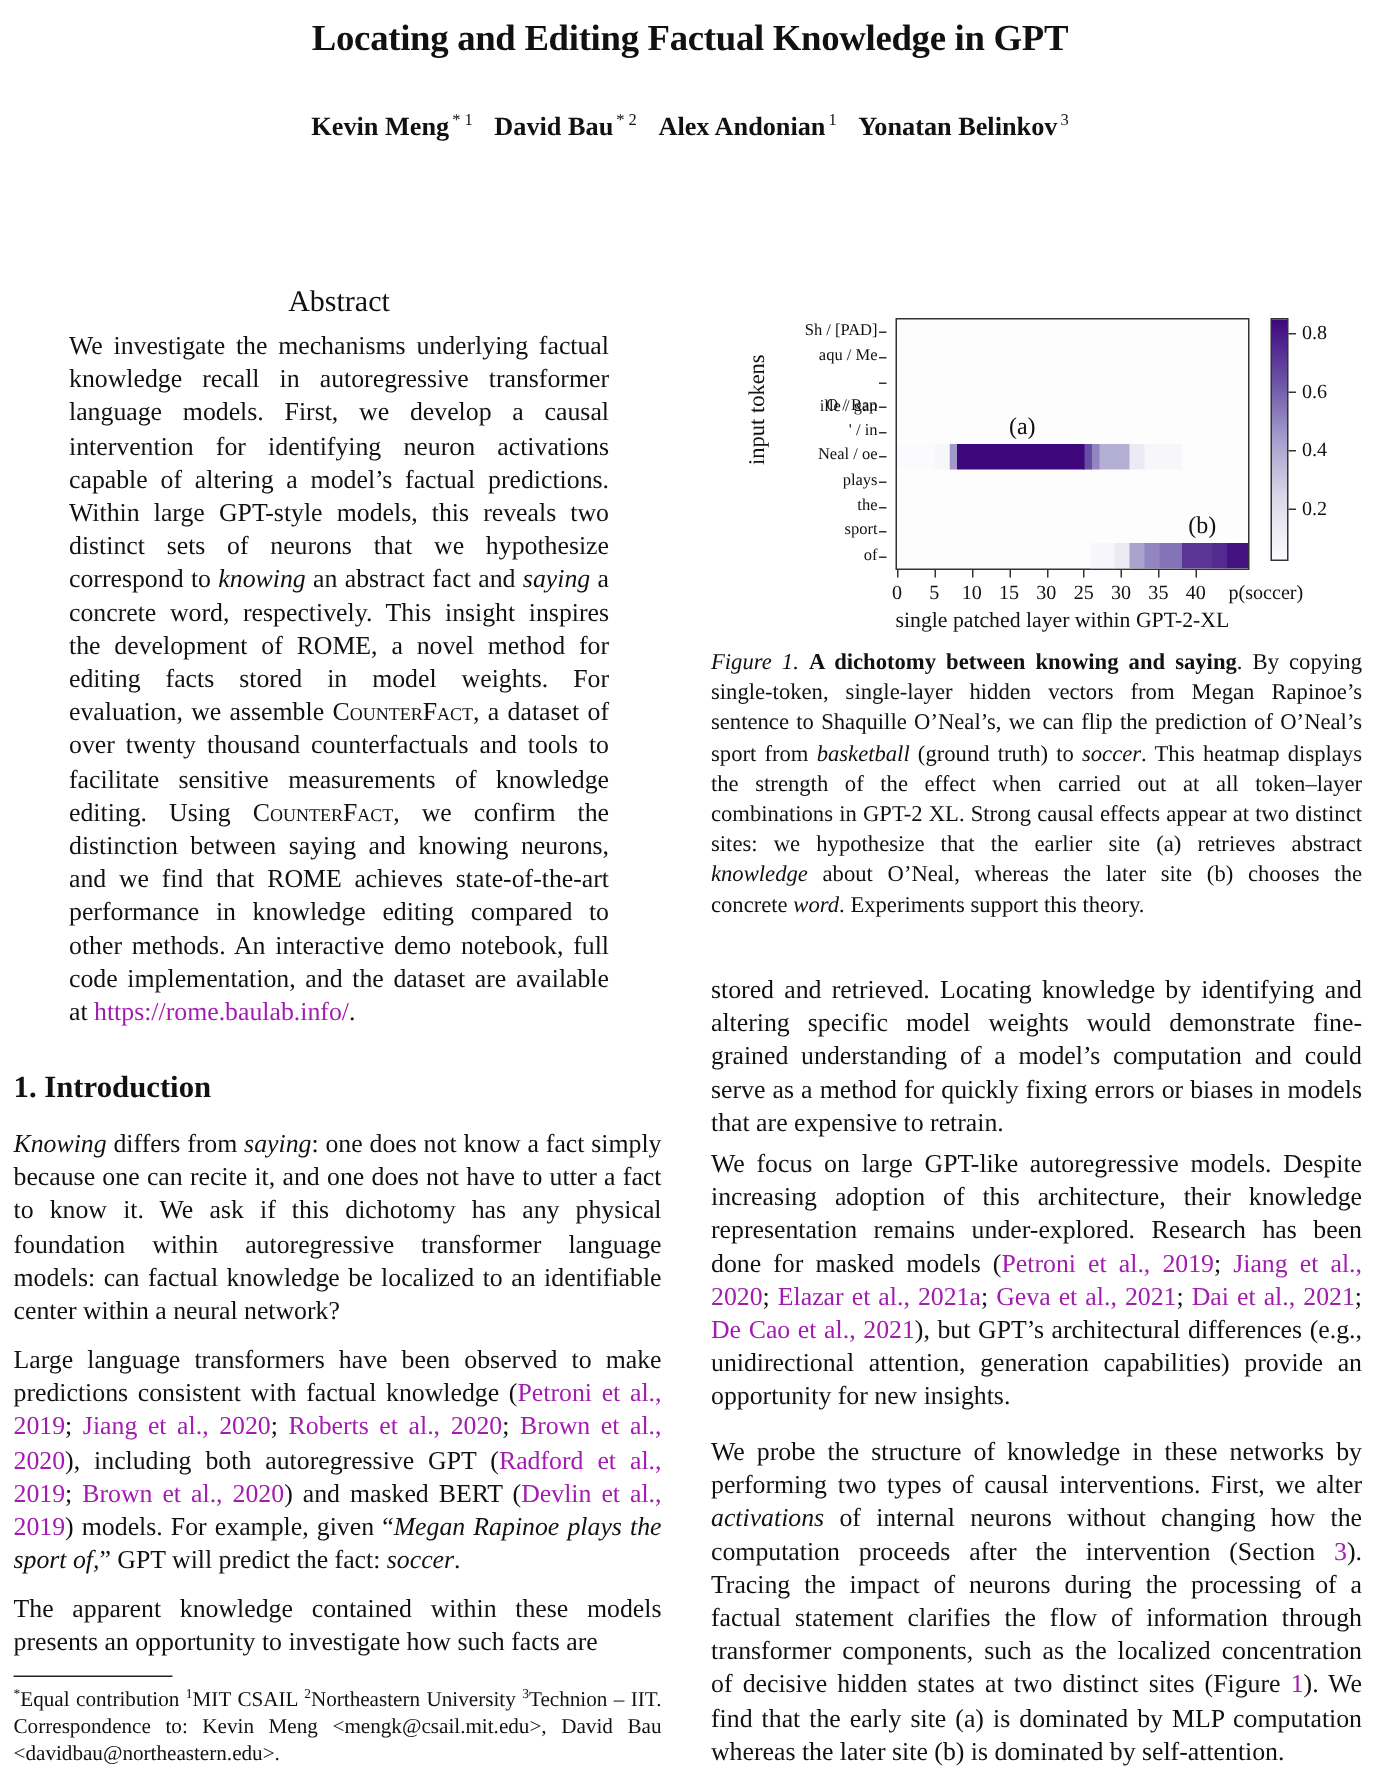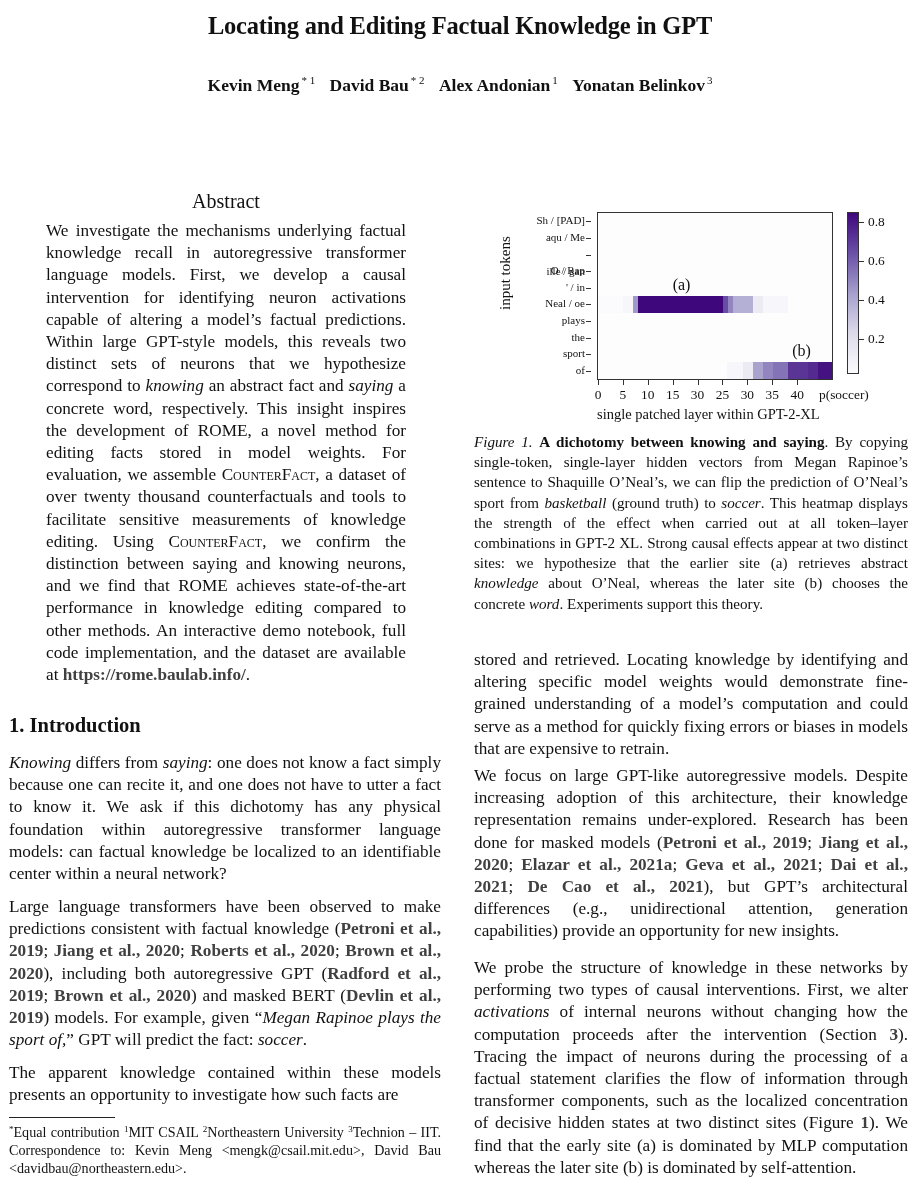--- a/index.html
+++ b/index.html
@@ -9,21 +9,21 @@
   .authors { position: absolute; left: 0; width: 920px; top: 74px; text-align: center; font-weight: bold; font-size: 17.5px; }
   .authors span.a { margin: 0 5px; }
   .authors sup { font-weight: normal; font-size: 11px; vertical-align: 7px; margin-left: 2px; }
   .col { position: absolute; font-size: 17.2px; line-height: 22.2px; text-align: justify; }
   .abs-head { position: absolute; left: 46px; width: 360px; top: 190px; text-align: center; font-weight: normal; font-size: 20px; }
   .abstract { left: 46px; width: 360px; top: 220px; }
   .left-col { left: 9px; width: 432px; }
   .right-col { left: 474px; width: 434px; }
   .sec-head { position: absolute; left: 9px; top: 714px; font-weight: bold; font-size: 20.5px; }
   p { margin: 0; }
-  .lnk { color: #404040; font-weight: bold; }
+  .lnk { color: #a21caf; }
   .sc { font-variant: small-caps; }
   i { font-style: italic; }
   .caption { position: absolute; left: 474px; width: 434px; top: 432px; font-size: 15.1px; line-height: 20.2px; text-align: justify; }
   .footrule { position: absolute; left: 9px; top: 1117px; width: 106px; border-top: 1px solid #222; }
   .footnote { position: absolute; left: 9px; width: 432px; top: 1120px; font-size: 14.1px; line-height: 18.2px; text-align: justify; }
   .footnote sup { font-size: 9px; vertical-align: 5px; }
   
   .fig { position: absolute; left: 470px; top: 182px; width: 450px; height: 245px; font-size: 14px; }
   .fig-title { position: absolute; left: 82px; top: 5px; font-size: 16px; white-space: nowrap; }
   .plot { position: absolute; left: 127px; top: 30px; width: 236px; height: 168px; border: 1px solid #333; background: #fdfdfe; overflow: hidden; }

